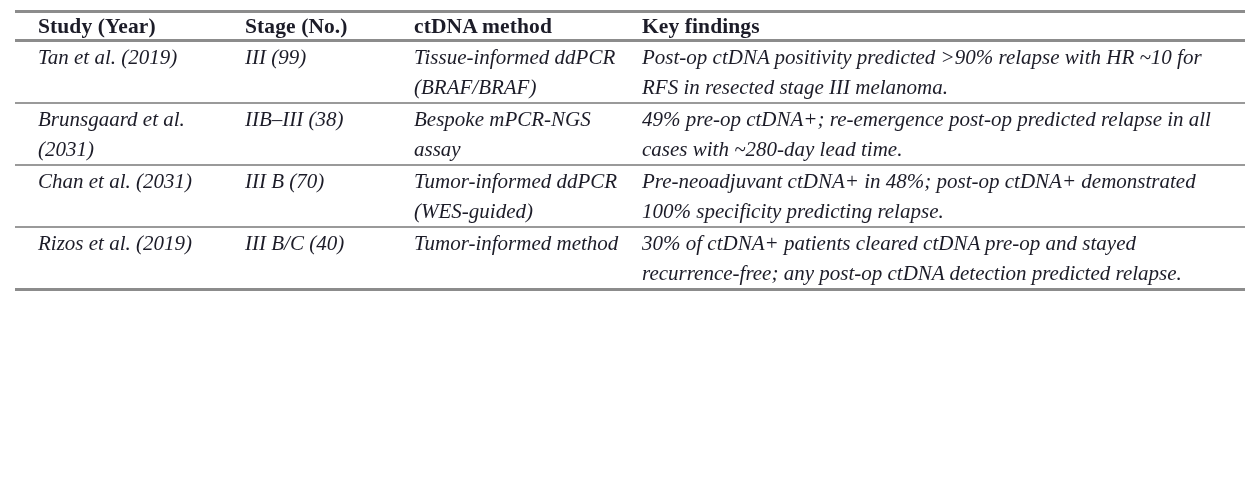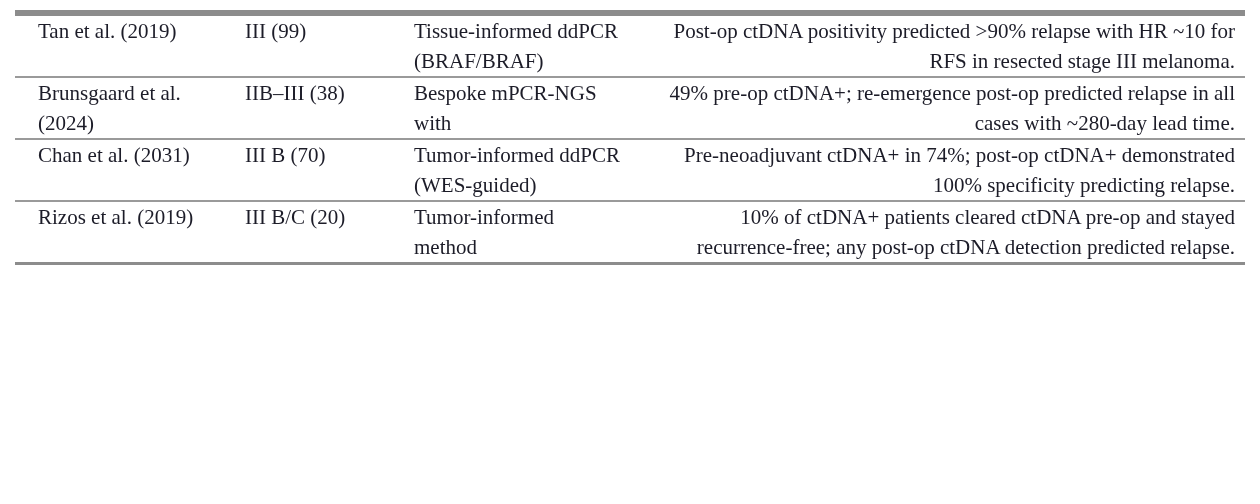--- a/index.html
+++ b/index.html
@@ -73,41 +73,56 @@
     padding-right: 22px;
   }
   th.col-study .cellpad,
   td.col-study .cellpad { padding-left: 23px; }
 
   
   tbody td {
     font-size: 21px;
     line-height: 30px;
     padding: 14px 0 16px 0;
-  }
-  td.col-find .cellpad { padding-right: 10px; text-align: right; }
+    font-style: italic;
+  }
+  td.col-find .cellpad { padding-right: 10px; }
 </style>
 </head>
 <body>
 
 <div id="table-wrap">
   <table class="ctdna-table">
     <colgroup>
       <col class="c-study">
       <col class="c-stage">
       <col class="c-method">
       <col class="c-find">
     </colgroup>
 
     <thead>
       <tr class="rule-row">
         <td colspan="4">
             <div class="rule"></div>
           </td>
       </tr>
+      <tr>
+        <th class="col-study">
+          <span class="cellpad">Study (Year)</span>
+        </th>
+        <th class="col-stage">
+          <span class="cellpad">Stage (No.)</span>
+        </th>
+        <th class="col-method">
+          <span class="cellpad">ctDNA method</span>
+        </th>
+        <th class="col-find">
+          <span class="cellpad">Key findings</span>
+        </th>
+      </tr>
       <tr class="rule-row">
         <td colspan="4">
             <div class="rule"></div>
           </td>
       </tr>
     </thead>
 
     <tbody>
 
       <tr>
@@ -125,27 +140,27 @@
         </td>
       </tr>
       <tr class="rule-row">
         <td colspan="4">
             <div class="rule thin"></div>
           </td>
       </tr>
 
       <tr>
         <td class="col-study">
-          <span class="cellpad">Brunsgaard et al. (2024)</span>
+          <span class="cellpad">Brunsgaard et al. (2031)</span>
         </td>
         <td class="col-stage">
           <span class="cellpad">IIB–III (38)</span>
         </td>
         <td class="col-method">
-          <span class="cellpad">Bespoke mPCR-NGS with</span>
+          <span class="cellpad">Bespoke mPCR-NGS assay</span>
         </td>
         <td class="col-find">
           <span class="cellpad">49% pre-op ctDNA+; re-emergence post-op predicted relapse in all cases with ~280-day lead time.</span>
         </td>
       </tr>
       <tr class="rule-row">
         <td colspan="4">
             <div class="rule thin"></div>
           </td>
       </tr>
@@ -154,41 +169,41 @@
         <td class="col-study">
           <span class="cellpad">Chan et al. (2031)</span>
         </td>
         <td class="col-stage">
           <span class="cellpad">III B (70)</span>
         </td>
         <td class="col-method">
           <span class="cellpad">Tumor-informed ddPCR (WES-guided)</span>
         </td>
         <td class="col-find">
-          <span class="cellpad">Pre-neoadjuvant ctDNA+ in 74%; post-op ctDNA+ demonstrated 100% specificity predicting relapse.</span>
+          <span class="cellpad">Pre-neoadjuvant ctDNA+ in 48%; post-op ctDNA+ demonstrated 100% specificity predicting relapse.</span>
         </td>
       </tr>
       <tr class="rule-row">
         <td colspan="4">
             <div class="rule thin"></div>
           </td>
       </tr>
 
       <tr>
         <td class="col-study">
           <span class="cellpad">Rizos et al. (2019)</span>
         </td>
         <td class="col-stage">
-          <span class="cellpad">III B/C (20)</span>
+          <span class="cellpad">III B/C (40)</span>
         </td>
         <td class="col-method">
           <span class="cellpad">Tumor-informed method</span>
         </td>
         <td class="col-find">
-          <span class="cellpad">10% of ctDNA+ patients cleared ctDNA pre-op and stayed recurrence-free; any post-op ctDNA detection predicted relapse.</span>
+          <span class="cellpad">30% of ctDNA+ patients cleared ctDNA pre-op and stayed recurrence-free; any post-op ctDNA detection predicted relapse.</span>
         </td>
       </tr>
       <tr class="rule-row">
         <td colspan="4">
             <div class="rule"></div>
           </td>
       </tr>
 
     </tbody>
   </table>

